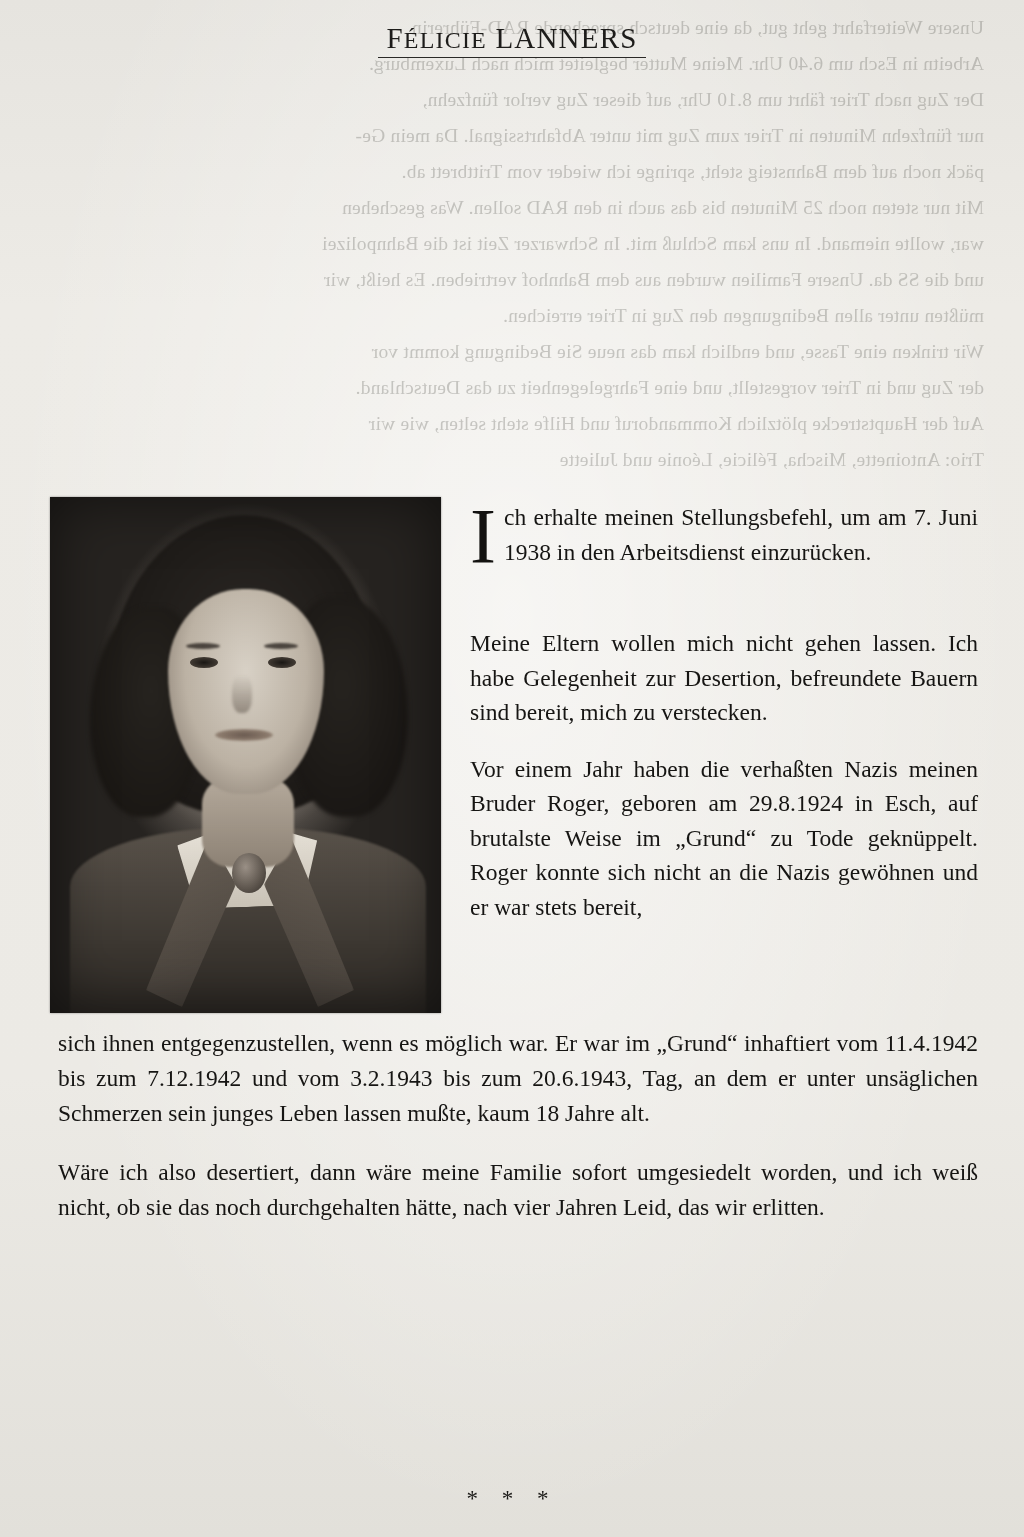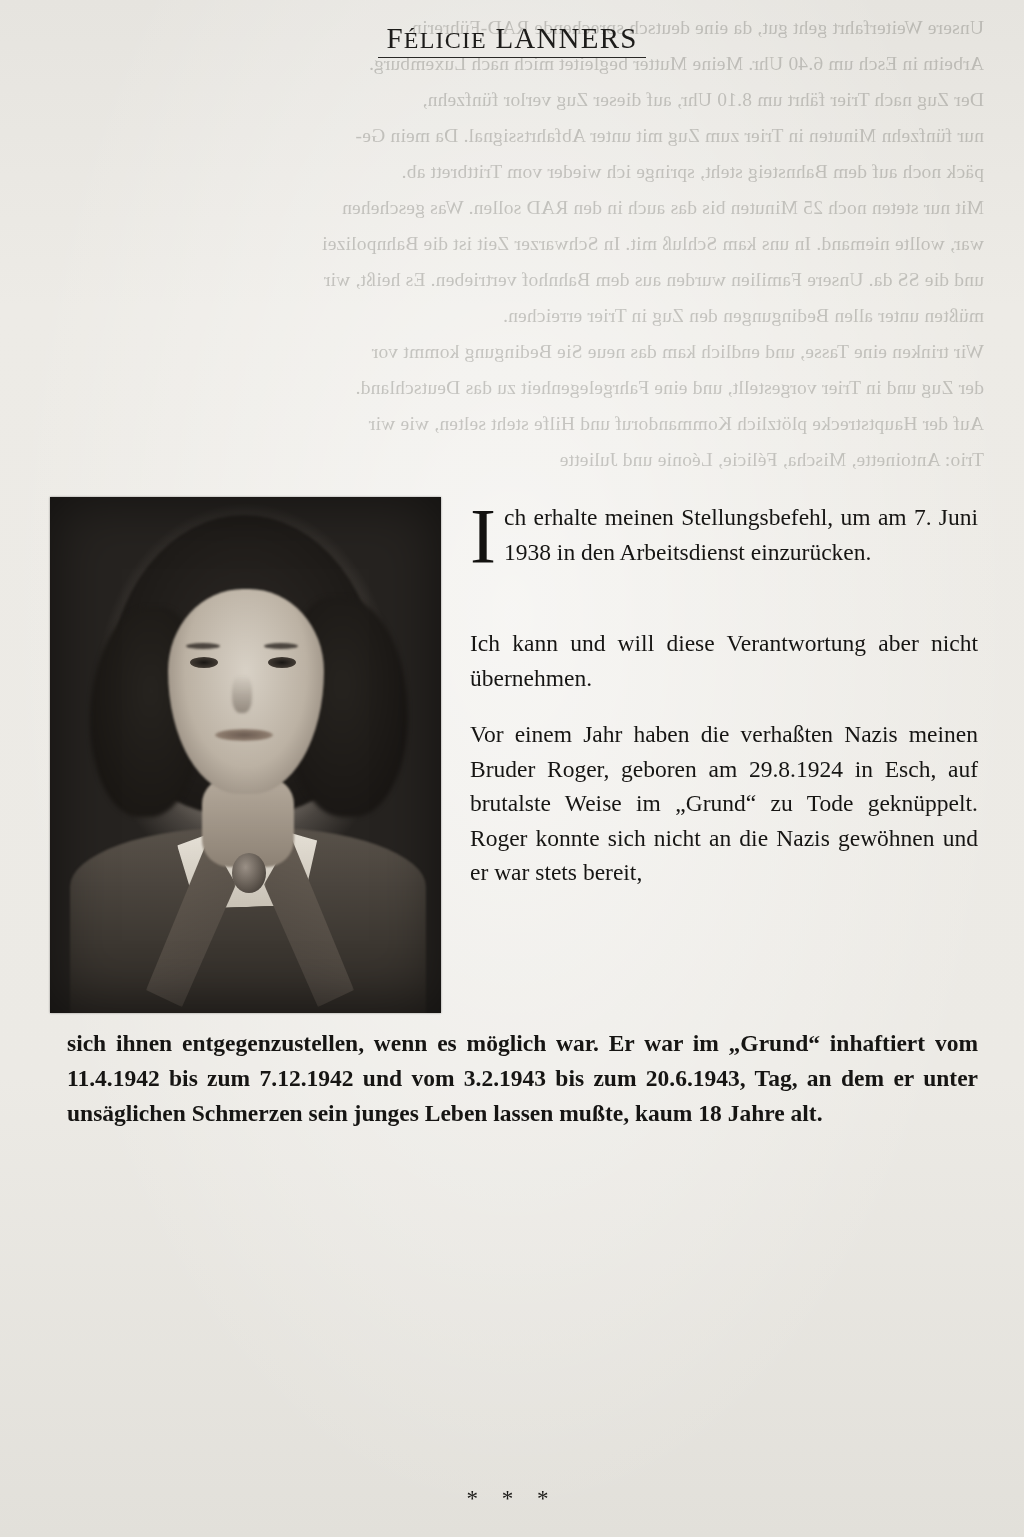--- a/index.html
+++ b/index.html
@@ -277,22 +277,21 @@
     position: absolute;
     left: 50px;
     top: 1026px;
     width: 928px;
     color: #161513;
     font-size: 23.5px;
     line-height: 35px;
     text-align: justify;
   }
   .col-full p {
-    margin: 0 0 24px 17px;
-    font-weight: bold;
+    margin: 0 0 24px 8px;
   }
   .col-full p.cont {
     text-indent: 0;
   }
   .stars {
     position: absolute;
     left: 0;
     width: 100%;
     top: 1486px;
     text-align: center;
@@ -347,23 +346,24 @@
         <div class="nose"></div>
         <div class="mouth"></div>
         <div class="brooch"></div>
         <div class="photo-grain"></div>
         <div class="photo-vignette"></div>
       </div>
     </div>
 
     <div class="col-right">
       <p class="dropcap-para"><span class="dropcap">I</span><span>ch erhalte meinen Stellungsbefehl, um am 7. Juni 1938 in den Arbeitsdienst einzurücken.</span></p>
-      <p>Ich kann und will diese Verantwortung aber nicht übernehmen.</p>
+      <p>Meine Eltern wollen mich nicht gehen lassen. Ich habe Gelegenheit zur Desertion, befreundete Bauern sind bereit, mich zu verstecken.</p>
       <p>Vor einem Jahr haben die verhaßten Nazis meinen Bruder Roger, geboren am 29.8.1924 in Esch, auf brutalste Weise im „Grund“ zu Tode geknüppelt. Roger konnte sich nicht an die Nazis gewöhnen und er war stets bereit,</p>
     </div>
 
     <div class="col-full">
       <p class="cont">sich ihnen entgegenzustellen, wenn es möglich war. Er war im „Grund“ inhaftiert vom 11.4.1942 bis zum 7.12.1942 und vom 3.2.1943 bis zum 20.6.1943, Tag, an dem er unter unsäglichen Schmerzen sein junges Leben lassen mußte, kaum 18 Jahre alt.</p>
+      <p>Wäre ich also desertiert, dann wäre meine Familie sofort umgesiedelt worden, und ich weiß nicht, ob sie das noch durchgehalten hätte, nach vier Jahren Leid, das wir erlitten.</p>
     </div>
 
     <div class="stars">* * *</div>
   </div>
 </div>
 
 </body></html>

